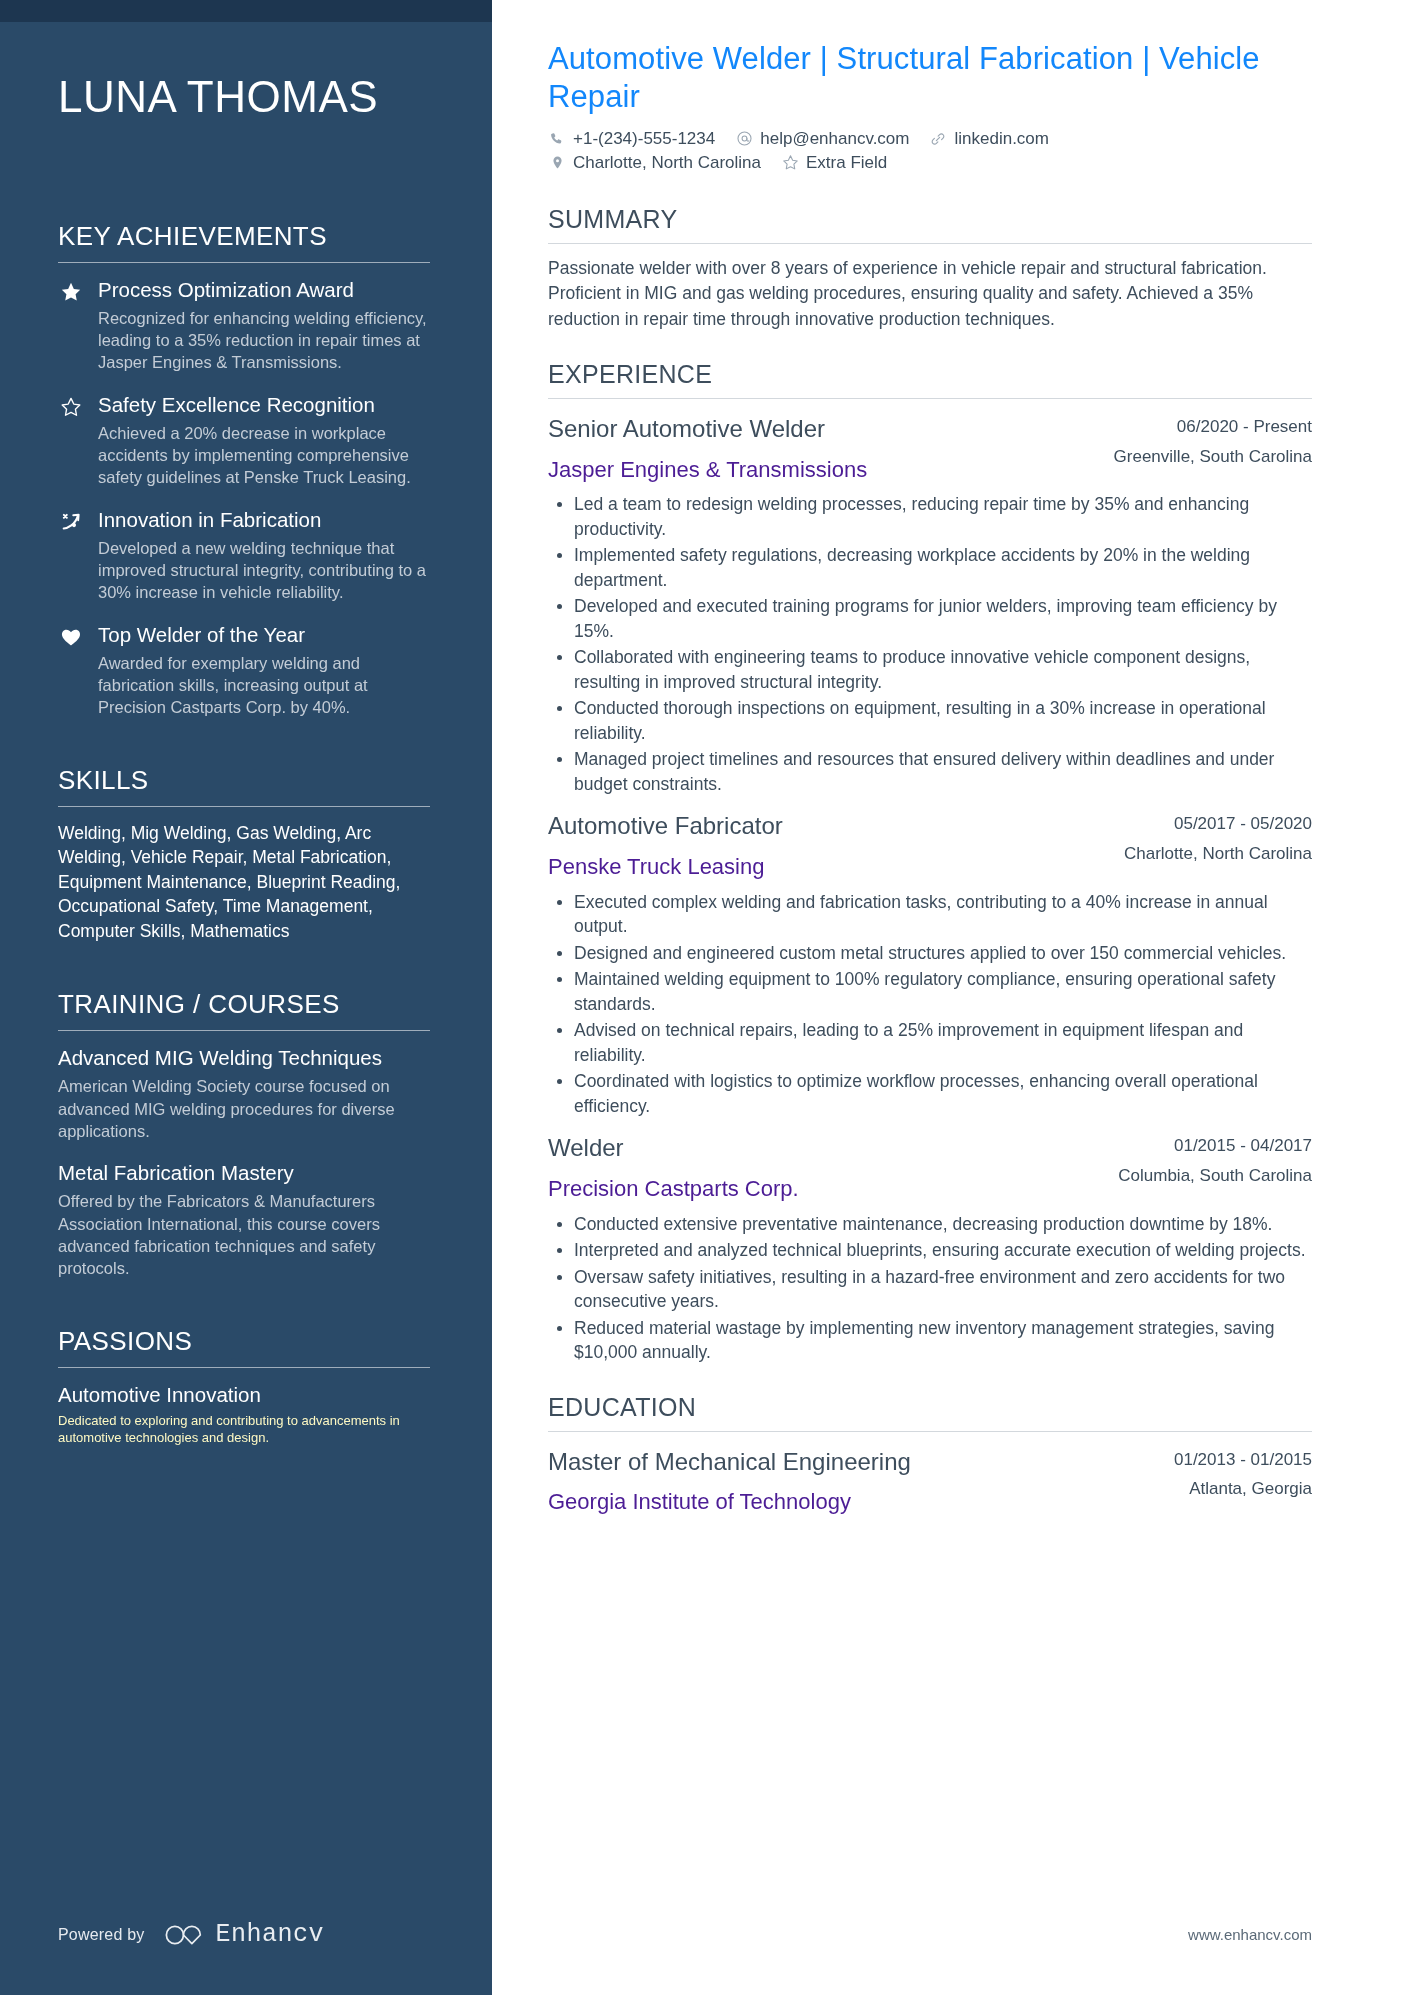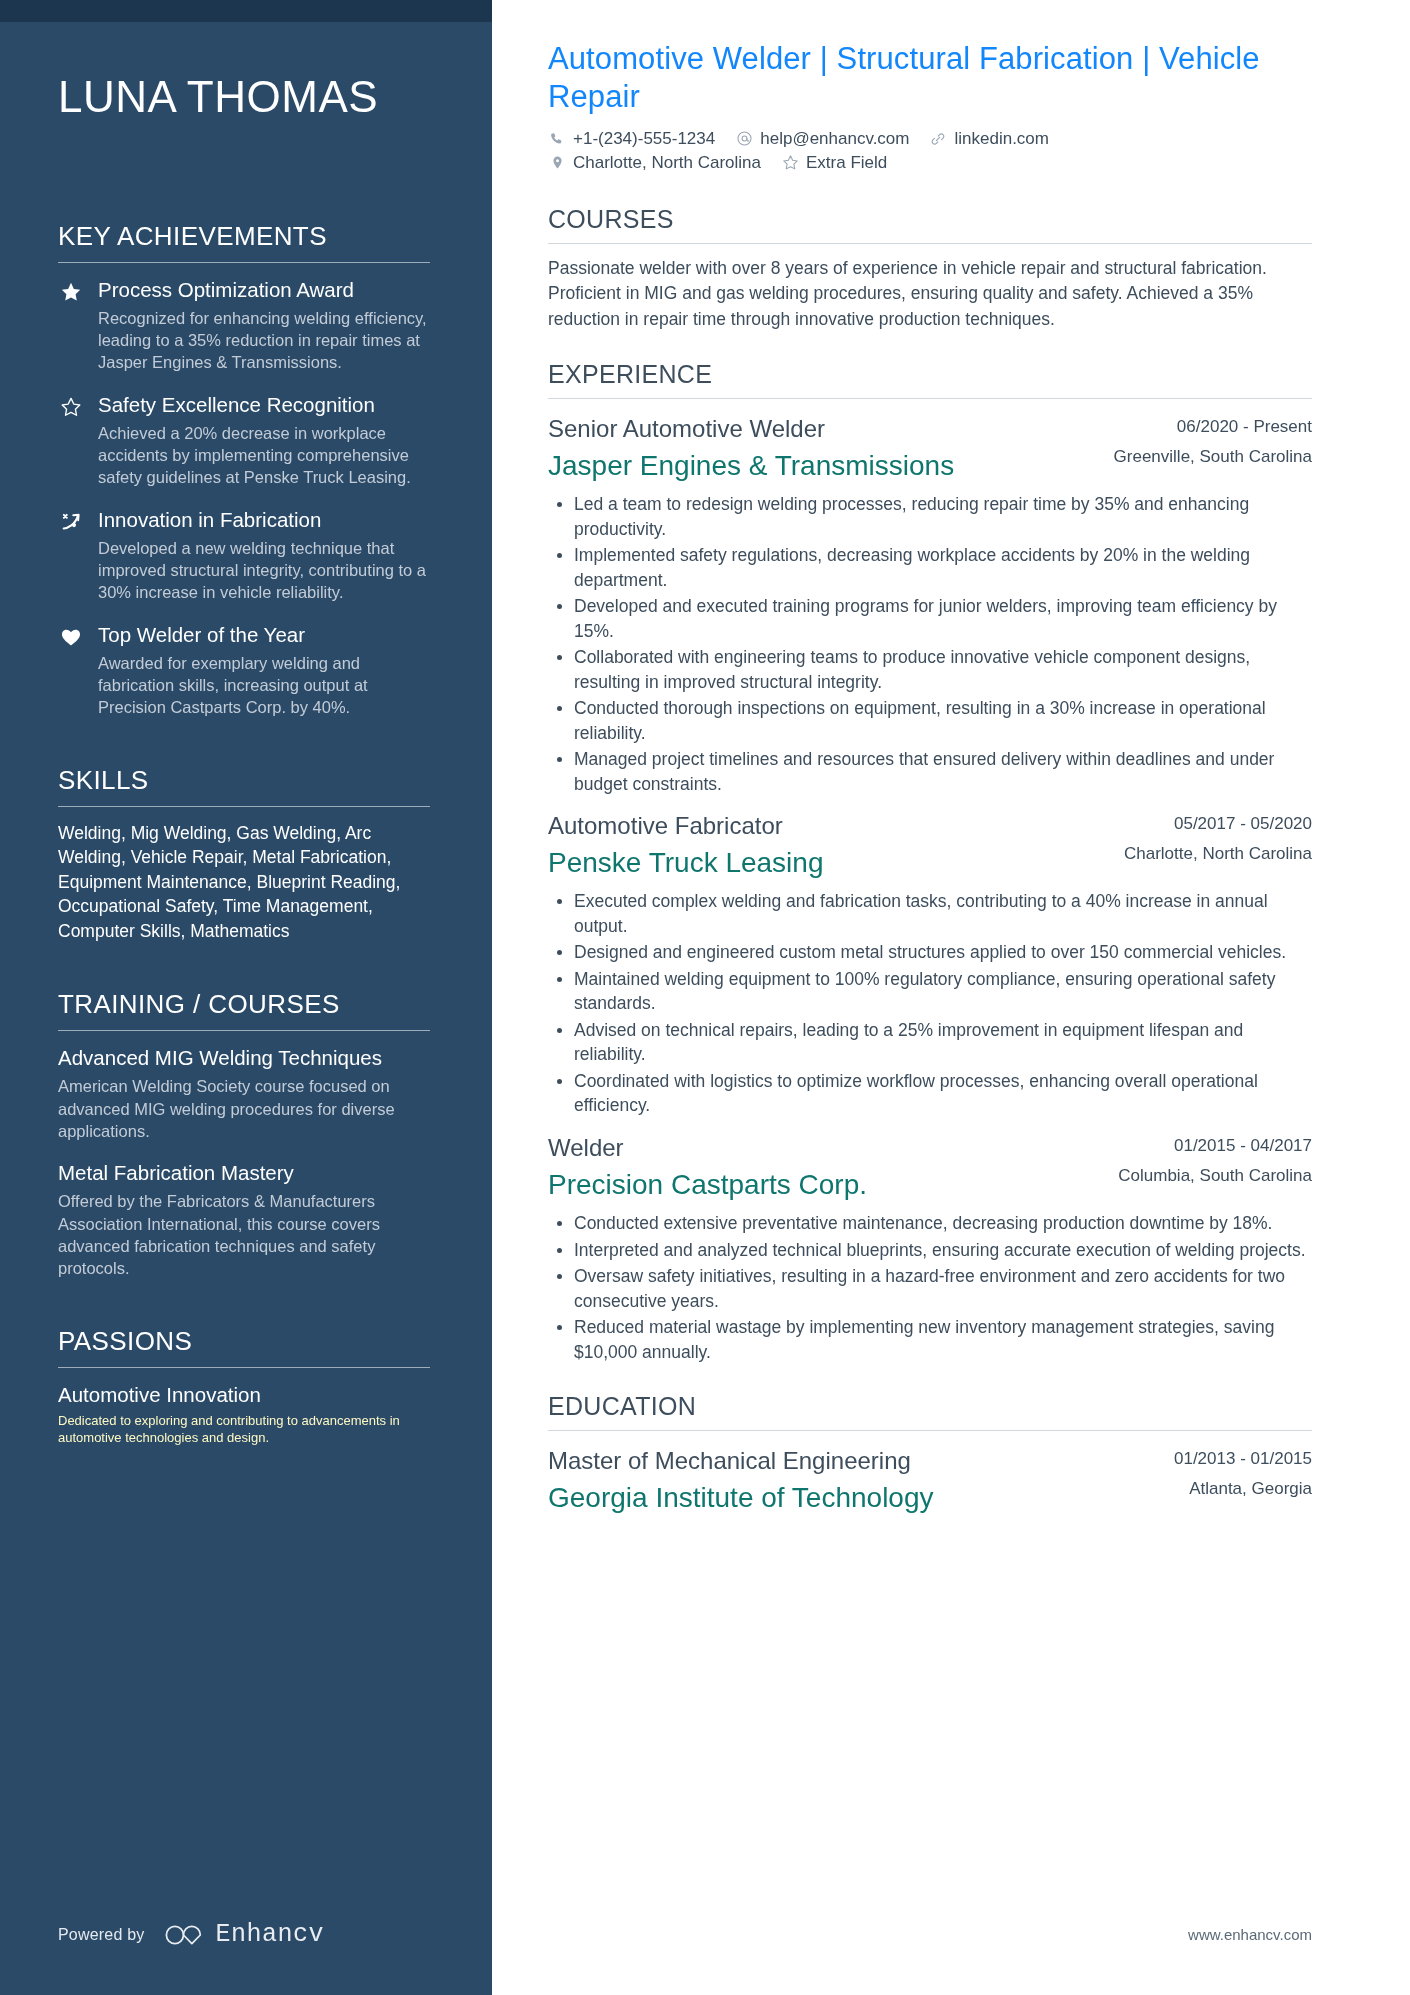--- a/index.html
+++ b/index.html
@@ -164,25 +164,25 @@
   .entry-head { display:flex; justify-content:space-between; align-items:flex-start; }
   .entry-left { flex:1 1 auto; padding-right:18px; }
   .entry-right { flex:0 0 auto; text-align:right; max-width:215px; }
   .entry-role {
     font-size:24px;
     color:#3d4d5c;
     font-weight:400;
     line-height:1.2;
   }
   .entry-org {
-    font-size:28px;
-    color:#0f766e;
+    font-size:22px;
+    color:#4c1d95;
     font-weight:400;
     line-height:1.3;
-    margin-top:4px;
+    margin-top:12px;
   }
   .entry-date {
     font-size:17px;
     color:#3d4d5c;
     line-height:1.45;
   }
   .entry-loc {
     font-size:17px;
     color:#3d4d5c;
     line-height:1.3;
@@ -373,21 +373,21 @@
             <svg width="17" height="17" viewBox="0 0 24 24">
                 <polygon points="12,2.6 15,8.8 21.6,9.8 16.8,14.4 18,21 12,17.9 6,21 7.2,14.4 2.4,9.8 9,8.8" fill="none" stroke="#9aa6b2" stroke-width="1.5" stroke-linejoin="round"></polygon>
               </svg>
           </span>
           <span>Extra Field</span>
         </span>
       </div>
     </div>
 
     <section class="section">
-      <div class="sec-title">COURSES</div>
+      <div class="sec-title">SUMMARY</div>
       <div class="sec-rule"></div>
       <p class="summary-text">Passionate welder with over 8 years of experience in vehicle repair and structural fabrication. Proficient in MIG and gas welding procedures, ensuring quality and safety. Achieved a 35% reduction in repair time through innovative production techniques.</p>
     </section>
 
     <section class="section">
       <div class="sec-title">EXPERIENCE</div>
       <div class="sec-rule"></div>
 
       <div class="entry">
         <div class="entry-head">

